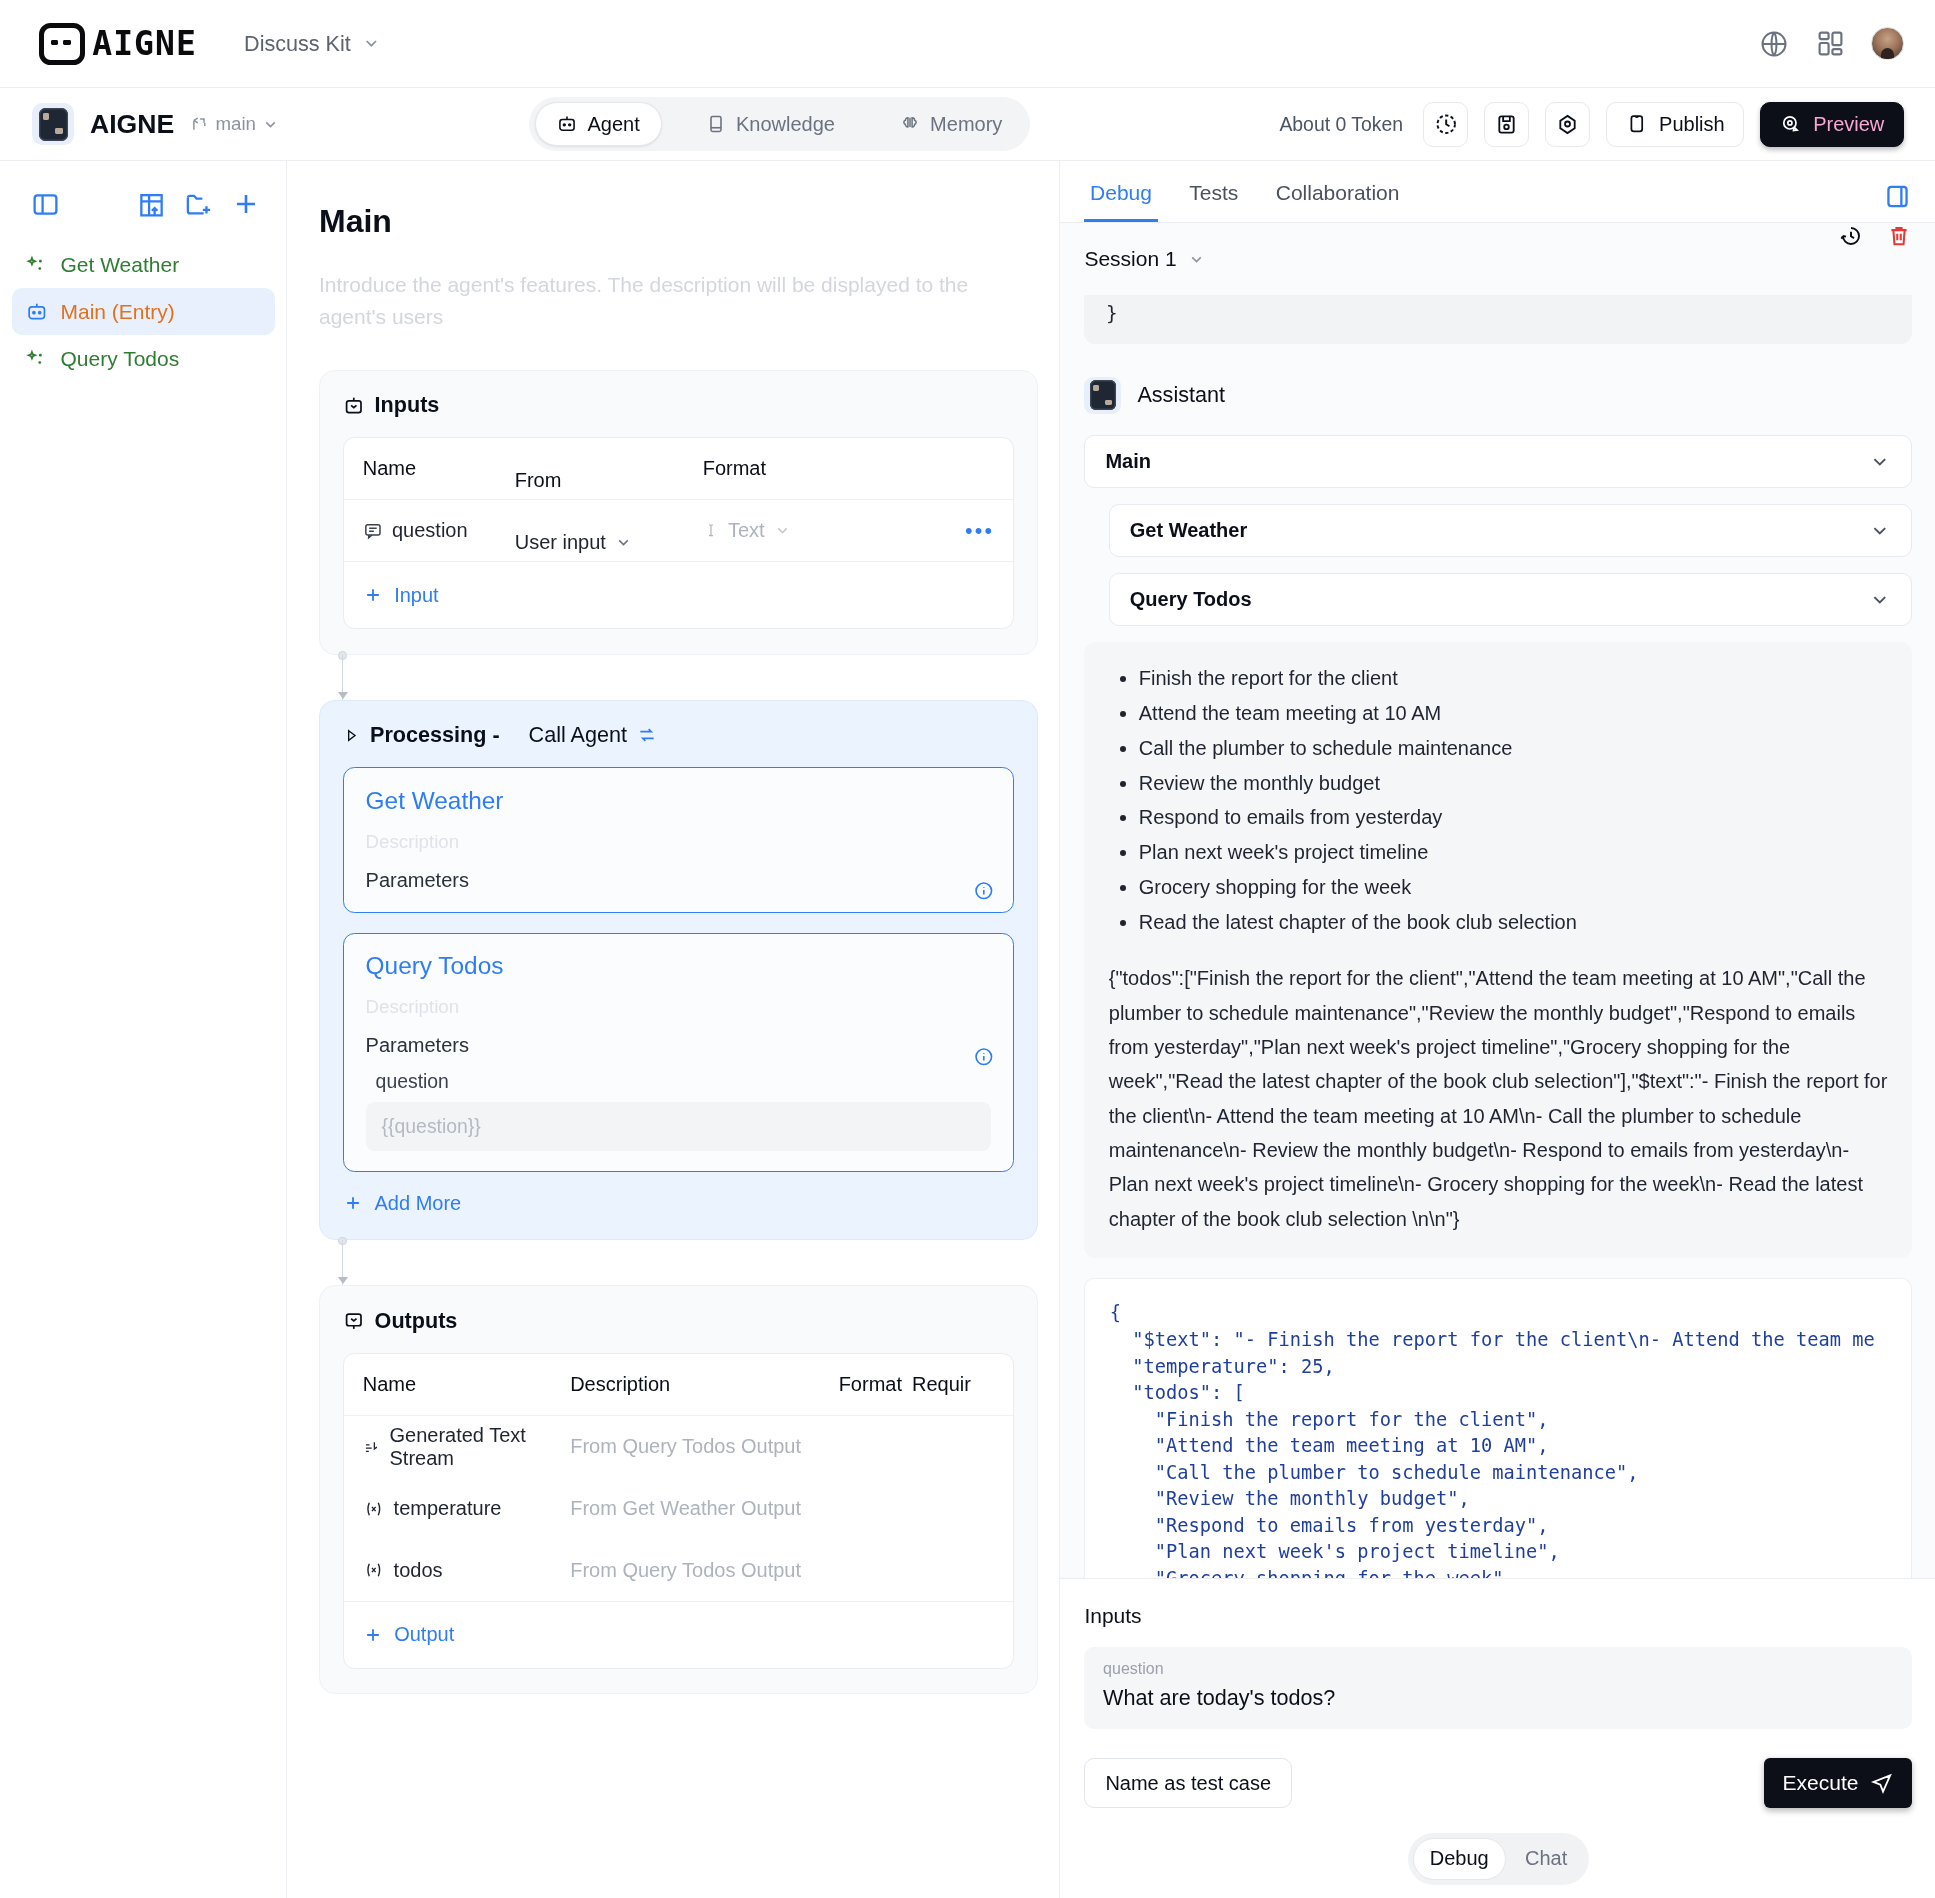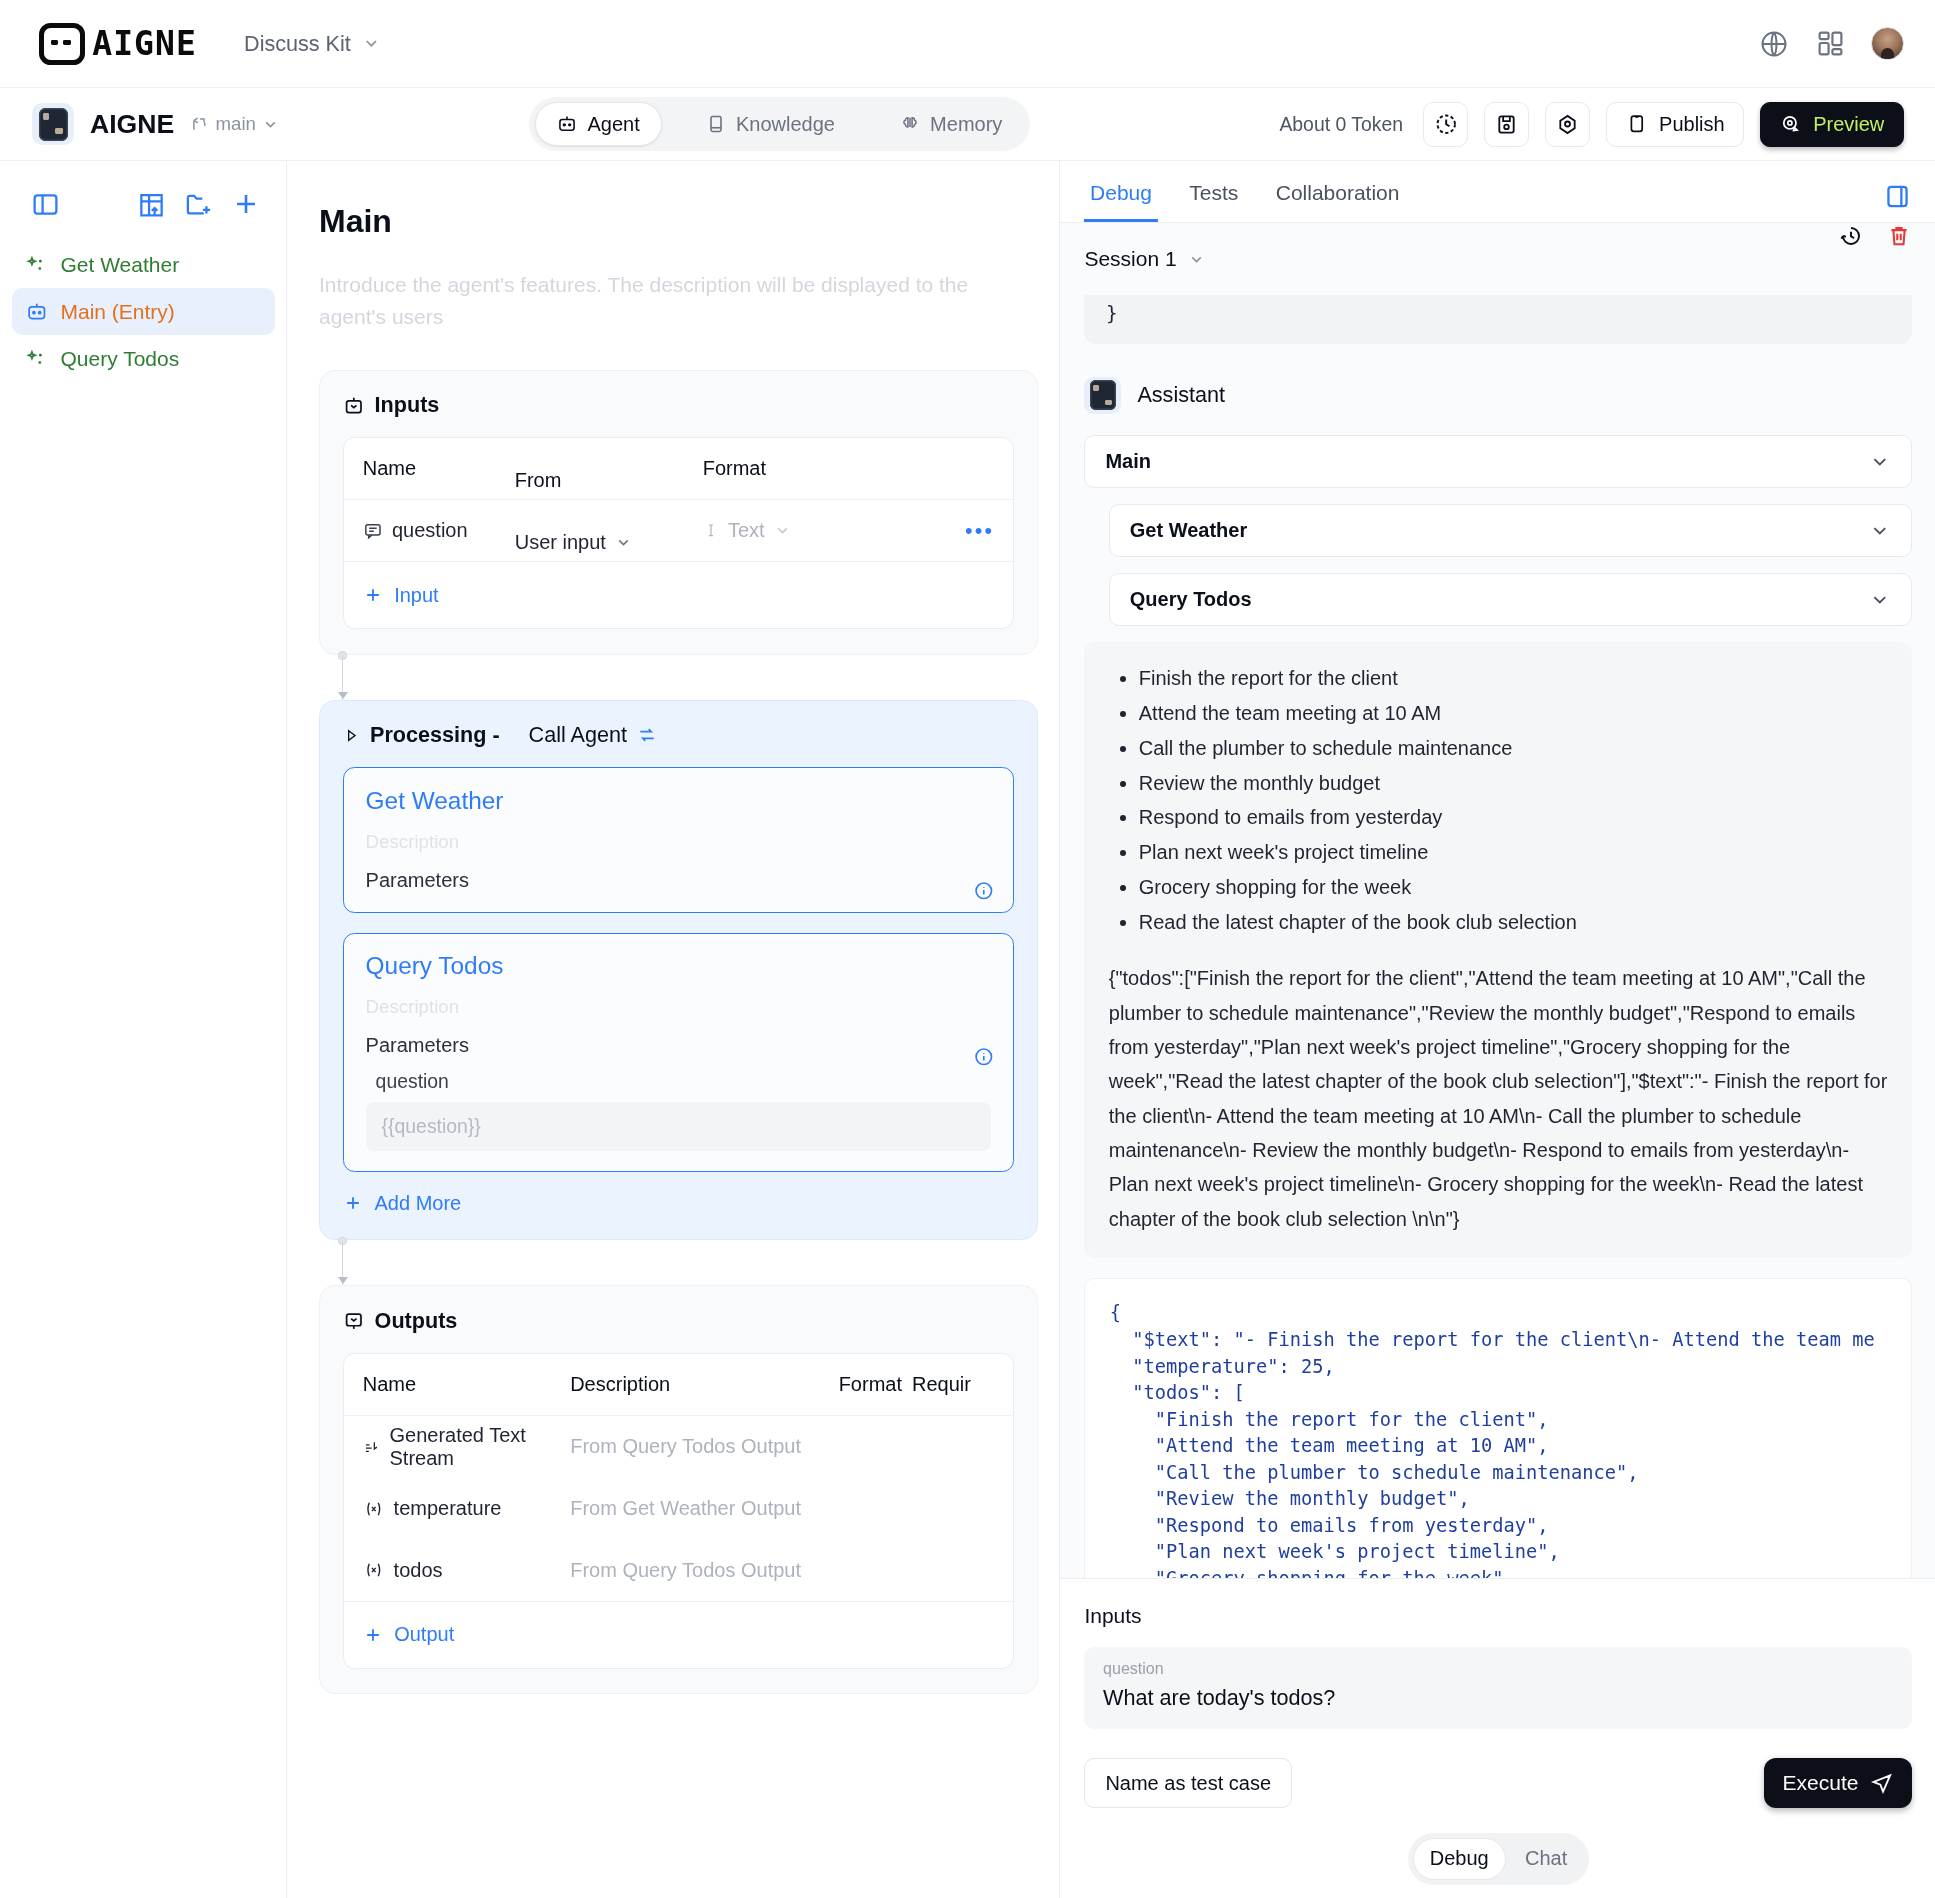--- a/index.html
+++ b/index.html
@@ -95,21 +95,21 @@
   .subbar-right { display: flex; align-items: center; gap: 16px; }
   .token-txt { font-size: 19.4px; color: #4b5563; margin-right: 4.3px; }
   .sq-btn {
     width: 45px; height: 45px; border-radius: 10px; border: 0.7px solid #e7e9ed; background: #fff;
     display: flex; align-items: center; justify-content: center; cursor: pointer;
   }
   .pill-btn {
     height: 45px; padding: 0 18.7px; border-radius: 10px; border: 0.7px solid #e7e9ed; background: #fff;
     display: flex; align-items: center; gap: 11.5px; font-size: 20px; color: #0b0f1a; cursor: pointer;
   }
-  .pill-btn.dark { background: #0c0f17; color: #bef264; border-color: #0c0f17; box-shadow: 0 2.2px 5.7px rgba(0,0,0,.25); }
+  .pill-btn.dark { background: #0c0f17; color: #f9a8d4; border-color: #0c0f17; box-shadow: 0 2.2px 5.7px rgba(0,0,0,.25); }
 
   
   .body { flex: 1 1 auto; display: flex; min-height: 0; }
 
   
   .sidebar {
     width: 287px; flex: 0 0 287px; background: #fff;
     border-right: 1.4px solid #eceef1; padding-top: 13px;
   }
   .side-tools {
@@ -259,21 +259,21 @@
   .f-field { background: #f5f6f7; border-radius: 10px; padding: 13px 18.7px 18.7px 18.7px; }
   .f-label { font-size: 16px; color: #9aa0ab; margin-bottom: 7.2px; }
   .f-value { font-size: 21.6px; color: #0b0f1a; }
   .f-actions { display: flex; align-items: center; margin-top: 29px; }
   .f-actions .grow { flex: 1 1 auto; }
   .ghost-btn {
     height: 50px; padding: 0 20px; border: 0.7px solid #e2e5ea; border-radius: 10px; background: #fff;
     font-size: 20px; color: #0b0f1a; display: flex; align-items: center; cursor: pointer;
   }
   .exec-btn {
-    height: 50px; padding: 0 18.7px; border-radius: 12px; background: #0c0f17; color: #fff;
+    height: 50px; padding: 0 18.7px; border-radius: 6px; background: #0c0f17; color: #fff;
     font-size: 21px; display: flex; align-items: center; gap: 11.5px; cursor: pointer;
     box-shadow: 0 2.2px 6.5px rgba(0,0,0,.28);
   }
   .mode-switch {
     margin: 24.4px auto 0 auto; width: 181px; background: #f1f2f4; border-radius: 718px; padding: 5px;
     display: flex; align-items: center; gap: 2.9px;
   }
   .mode {
     flex: 1 1 auto; text-align: center; font-size: 20px; color: #6b7280; padding: 8.6px 0; border-radius: 718px; cursor: pointer;
   }

